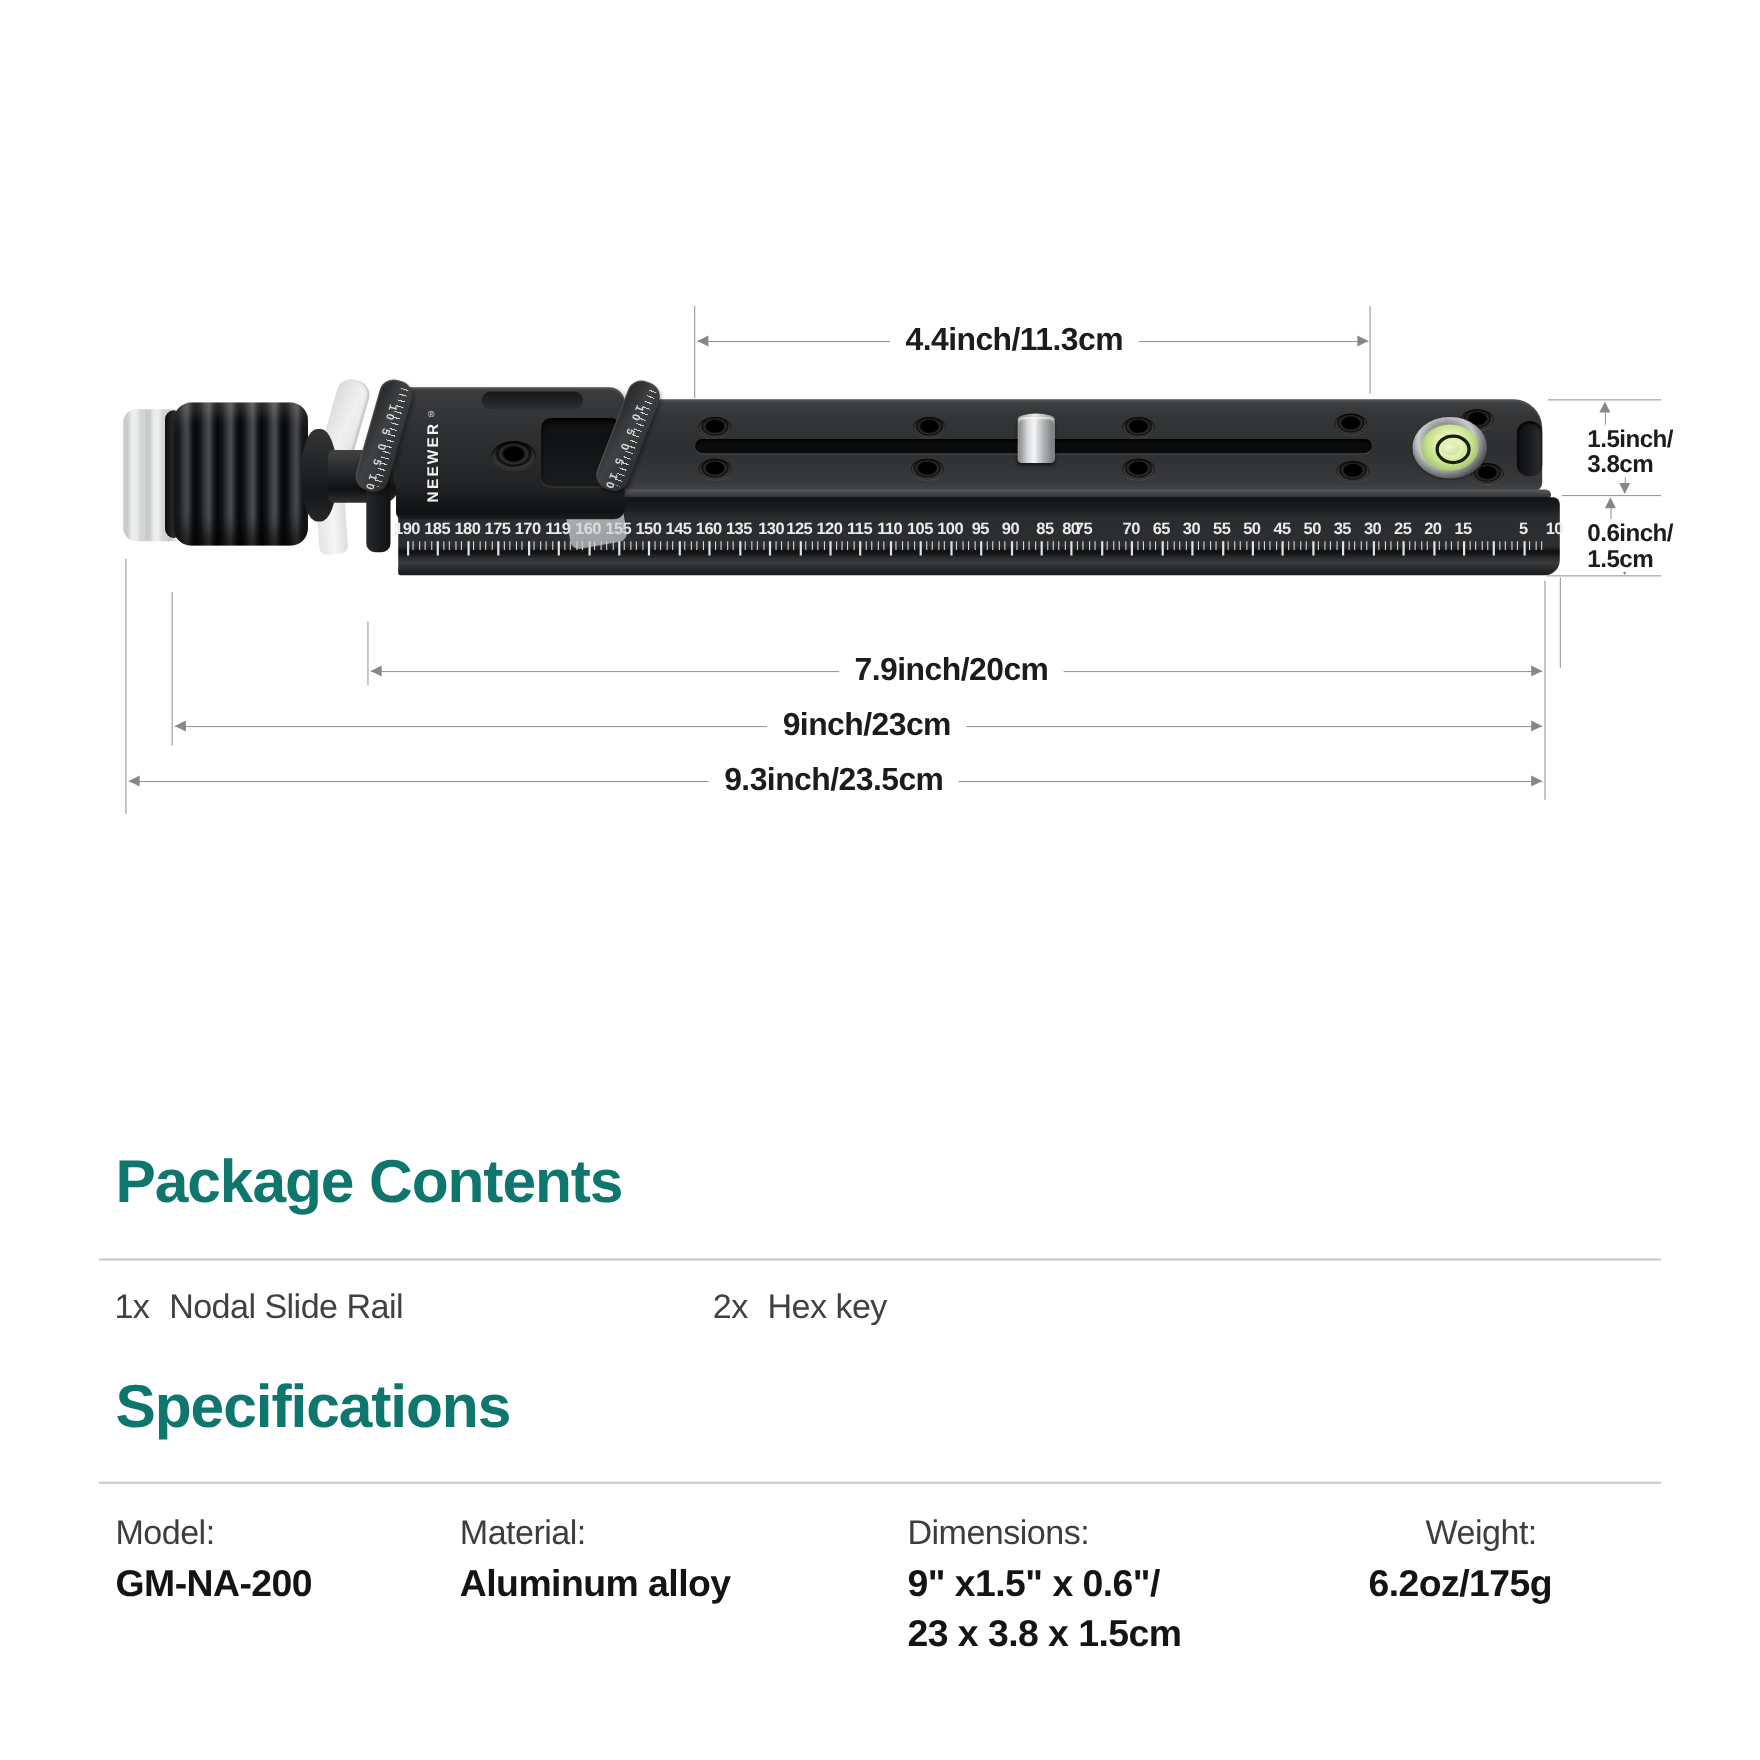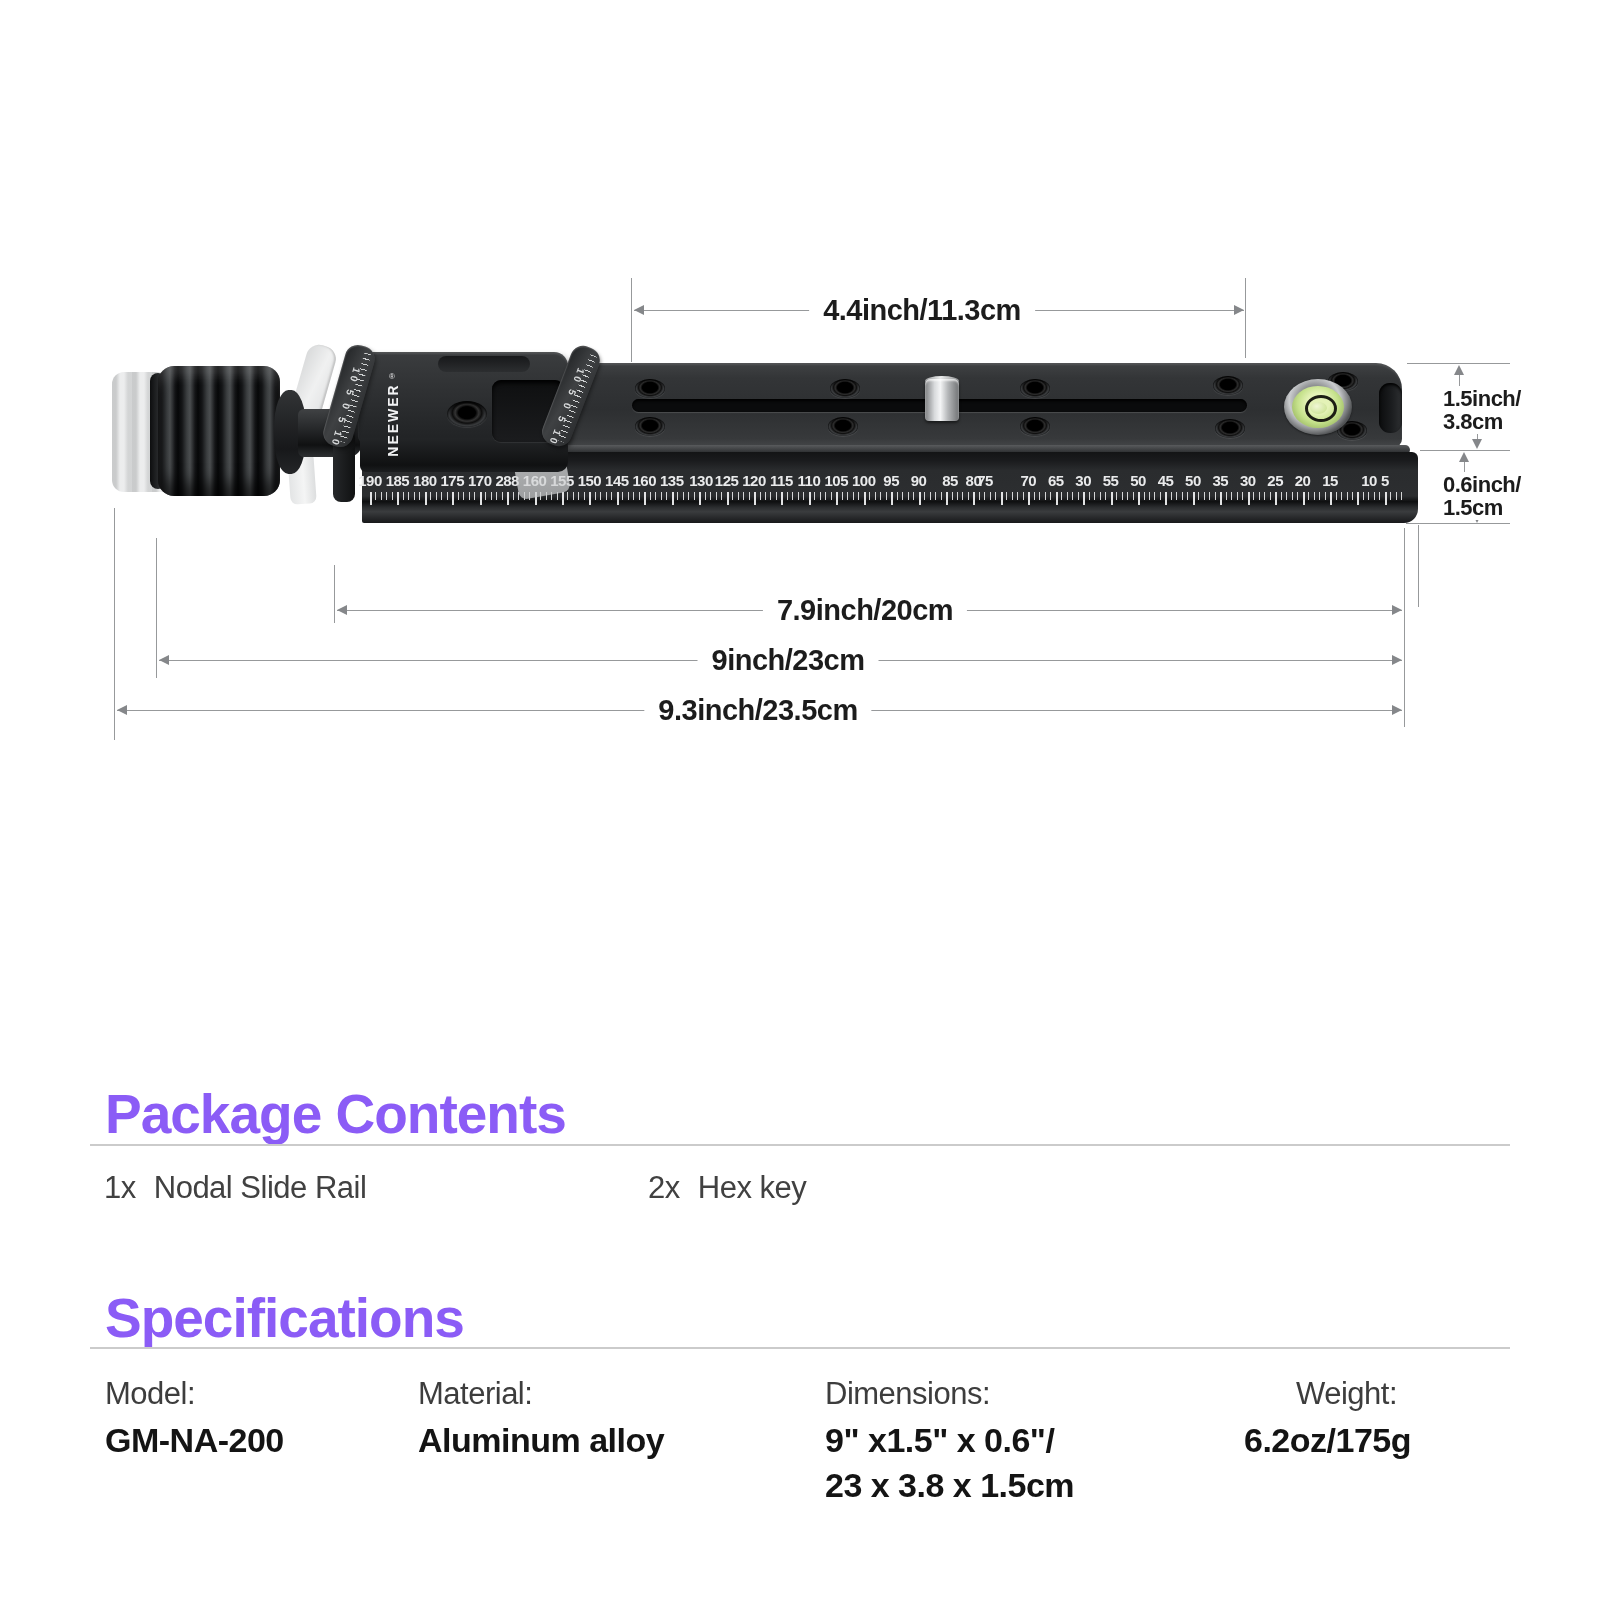--- a/index.html
+++ b/index.html
@@ -95,21 +95,21 @@
         transform-origin:center;font-size:10px;font-weight:bold;color:#d8dadb;letter-spacing:3px;white-space:nowrap;}
   .jaw-left{left:334px;top:344px;transform:rotate(16deg);}
   .jaw-right{left:556px;top:344px;transform:rotate(21deg);}
   .jaw-arm{position:absolute;left:333px;top:430px;width:22px;height:72px;border-radius:8px;
         background:linear-gradient(90deg,#26282a,#101112);}
   .brand{position:absolute;left:381px;top:380px;width:24px;height:80px;}
   .brand span{position:absolute;left:50%;top:50%;transform:translate(-50%,-50%) rotate(-90deg);
         font-size:14px;font-weight:bold;color:#f2f3f4;letter-spacing:2px;white-space:nowrap;}
   .brand-reg{position:absolute;left:389px;top:372px;font-size:8px;color:#e8e9ea;}
   
-  .h2{position:absolute;font-size:55px;font-weight:bold;color:#8b5cf6;letter-spacing:-1px;margin-top:40px;}
+  .h2{position:absolute;font-size:55px;font-weight:bold;color:#0f766e;letter-spacing:-1px;}
   .divider{position:absolute;left:90px;width:1420px;height:2px;background:#cbcbcb;}
   .pkg-item{position:absolute;font-size:31px;color:#414141;letter-spacing:-0.5px;}
   .pkg-qty{margin-right:18px;}
   .spec-label{position:absolute;font-size:31px;color:#3d3d3d;letter-spacing:-0.5px;}
   .spec-value{position:absolute;font-size:34px;font-weight:bold;color:#141414;line-height:45px;
               white-space:pre-line;letter-spacing:-0.5px;}
 </style>
 </head>
 <body>
 
@@ -149,21 +149,21 @@
     <div class="level-ring"></div>
     <div class="notch-right"></div>
 
     <div id="ruler">
       <div>
           <span class="rnum" style="left: 7px;">190</span>
           <span class="rnum" style="left: 34.43px;">185</span>
           <span class="rnum" style="left: 61.86px;">180</span>
           <span class="rnum" style="left: 89.29px;">175</span>
           <span class="rnum" style="left: 116.72px; text-align: center;">170</span>
-          <span class="rnum" style="left: 144.15px;">288</span>
+          <span class="rnum" style="left: 144.15px;">119</span>
           <span class="rnum" style="left: 171.58px;">160</span>
           <span class="rnum" style="left: 199.01px;">155</span>
           <span class="rnum" style="left: 226.44px;">150</span>
           <span class="rnum" style="left: 253.87px;">145</span>
           <span class="rnum" style="left: 281.3px;">160</span>
           <span class="rnum" style="left: 308.73px;">135</span>
           <span class="rnum" style="left: 338px;">130</span>
           <span class="rnum" style="left: 363.59px;">125</span>
           <span class="rnum" style="left: 391.02px;">120</span>
           <span class="rnum" style="left: 418.45px;">115</span>
@@ -180,21 +180,21 @@
           <span class="rnum" style="left: 720.18px;">30</span>
           <span class="rnum" style="left: 747.61px;">55</span>
           <span class="rnum" style="left: 775.04px;">50</span>
           <span class="rnum" style="left: 802.47px;">45</span>
           <span class="rnum" style="left: 829.9px;">50</span>
           <span class="rnum" style="left: 857.33px;">35</span>
           <span class="rnum" style="left: 884.76px;">30</span>
           <span class="rnum" style="left: 912.19px;">25</span>
           <span class="rnum" style="left: 939.62px;">20</span>
           <span class="rnum" style="left: 967.05px;">15</span>
-          <span class="rnum" style="left: 1006px;">10</span>
+          <span class="rnum" style="left: 1050px;">10</span>
           <span class="rnum" style="left: 1021.91px;">5</span>
         </div>
       <div id="ruler-ticks">
           <i class="tick major" style="left: 7px;"></i>
           <i class="tick" style="left: 12.486px;"></i>
           <i class="tick" style="left: 17.972px;"></i>
           <i class="tick" style="left: 23.458px;"></i>
           <i class="tick" style="left: 28.944px;"></i>
           <i class="tick major" style="left: 34.43px;"></i>
           <i class="tick" style="left: 39.916px;"></i>

